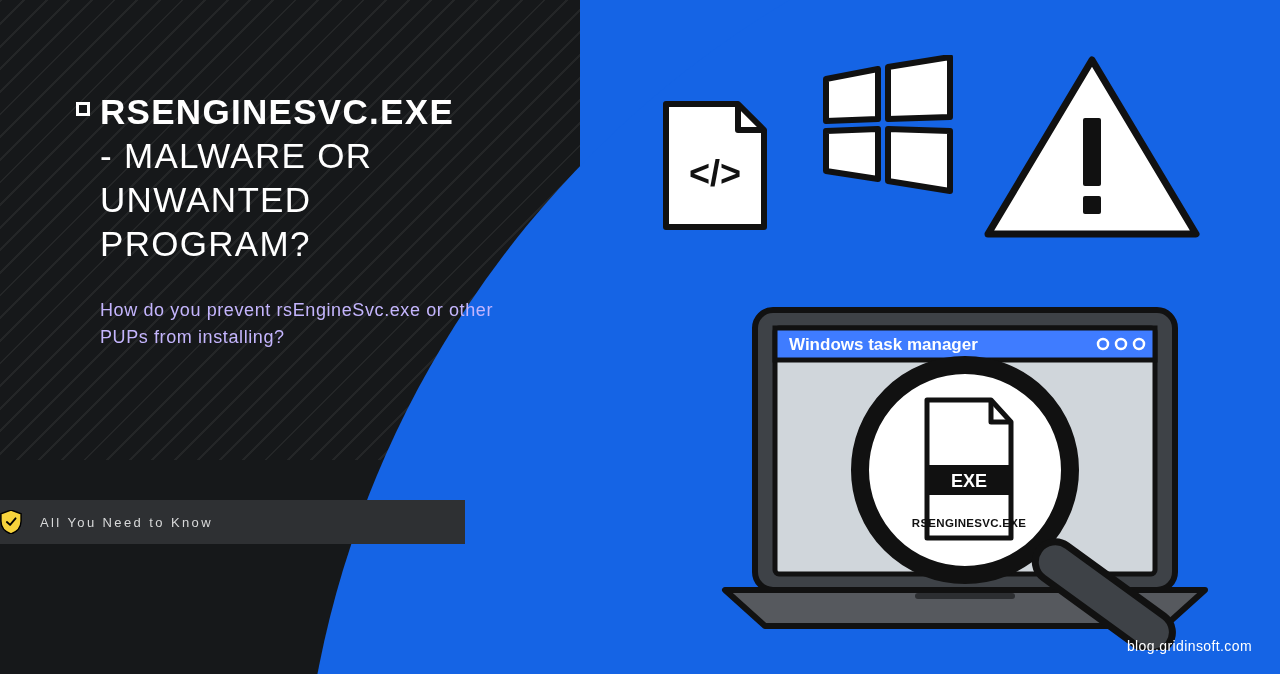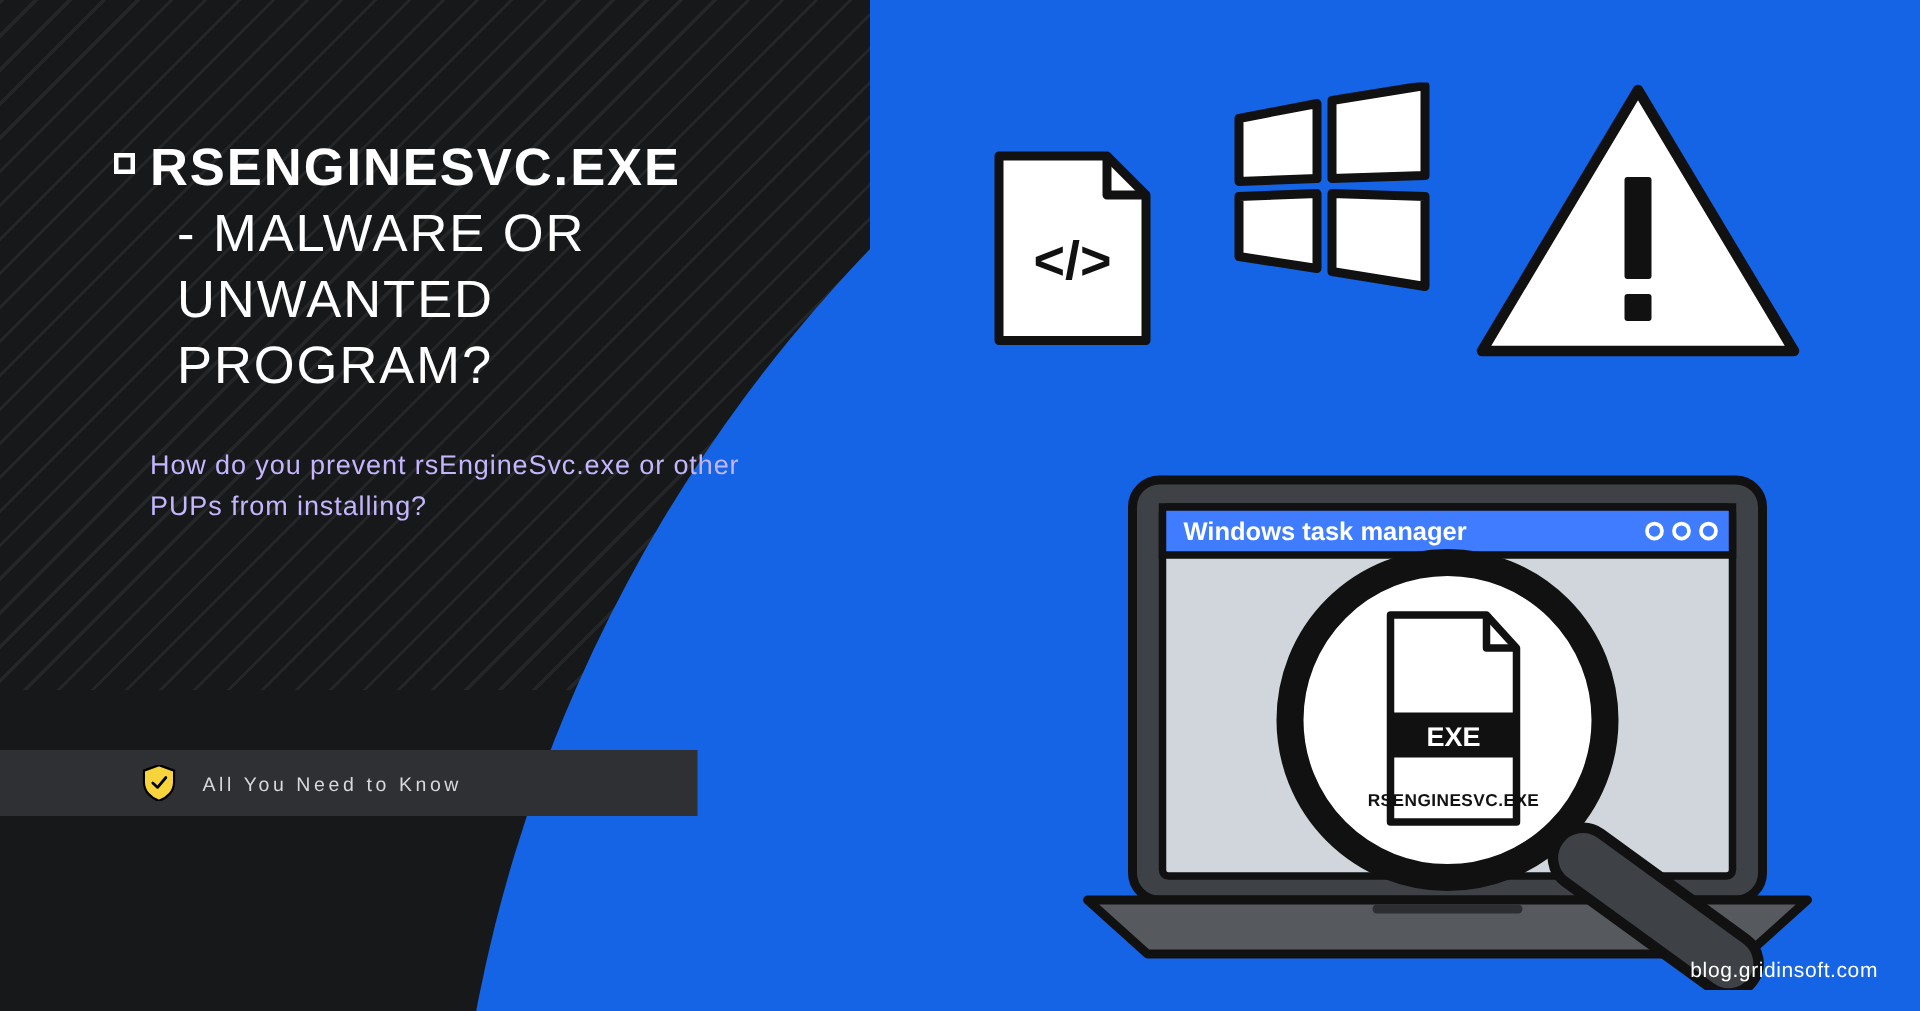--- a/index.html
+++ b/index.html
@@ -60,21 +60,21 @@
     color: #fff;
     letter-spacing: 1.3px;
     margin-left: 6px;
     line-height: 1.15;
   }
   .subtitle {
     font-size: 35px;
     font-weight: 300;
     color: #fff;
     letter-spacing: 1.3px;
-    margin-left: 24px;
+    margin-left: 6px;
     line-height: 1.26;
     margin-top: 2px;
   }
   .question {
     font-size: 18px;
     color: #c4b5fd;
     font-weight: 300;
     margin-top: 30px;
     margin-left: 6px;
     line-height: 1.55;
@@ -83,40 +83,39 @@
   .tag-bar {
     position: absolute;
     left: 0;
     top: 500px;
     width: 465px;
     height: 44px;
     background: #2e3033;
     display: flex;
     align-items: center;
     gap: 18px;
-    padding-left: 95px;
     z-index: 3;
   }
   .tag-bar .shield {
     width: 22px; height: 24px;
   }
   .tag-bar .tag-text {
     color: #d8d9da;
     font-size: 13px;
     letter-spacing: 2.4px;
   }
 
   
   .right { position: absolute; left: 580px; top: 0; width: 700px; height: 674px; }
 
   .code-file { position: absolute; left: 80px; top: 98px; }
   .win-icon { position: absolute; left: 228px; top: 55px; }
   .warn-icon { position: absolute; left: 400px; top: 52px; }
 
-  .laptop-wrap { position: absolute; left: 115px; top: 290px; width: 540px; height: 370px; }
+  .laptop-wrap { position: absolute; left: 115px; top: 280px; width: 540px; height: 370px; }
 
   .site-url {
     position: absolute;
     right: 28px;
     bottom: 20px;
     color: #fff;
     font-size: 14px;
     letter-spacing: 0.4px;
     text-align: right;
   }

